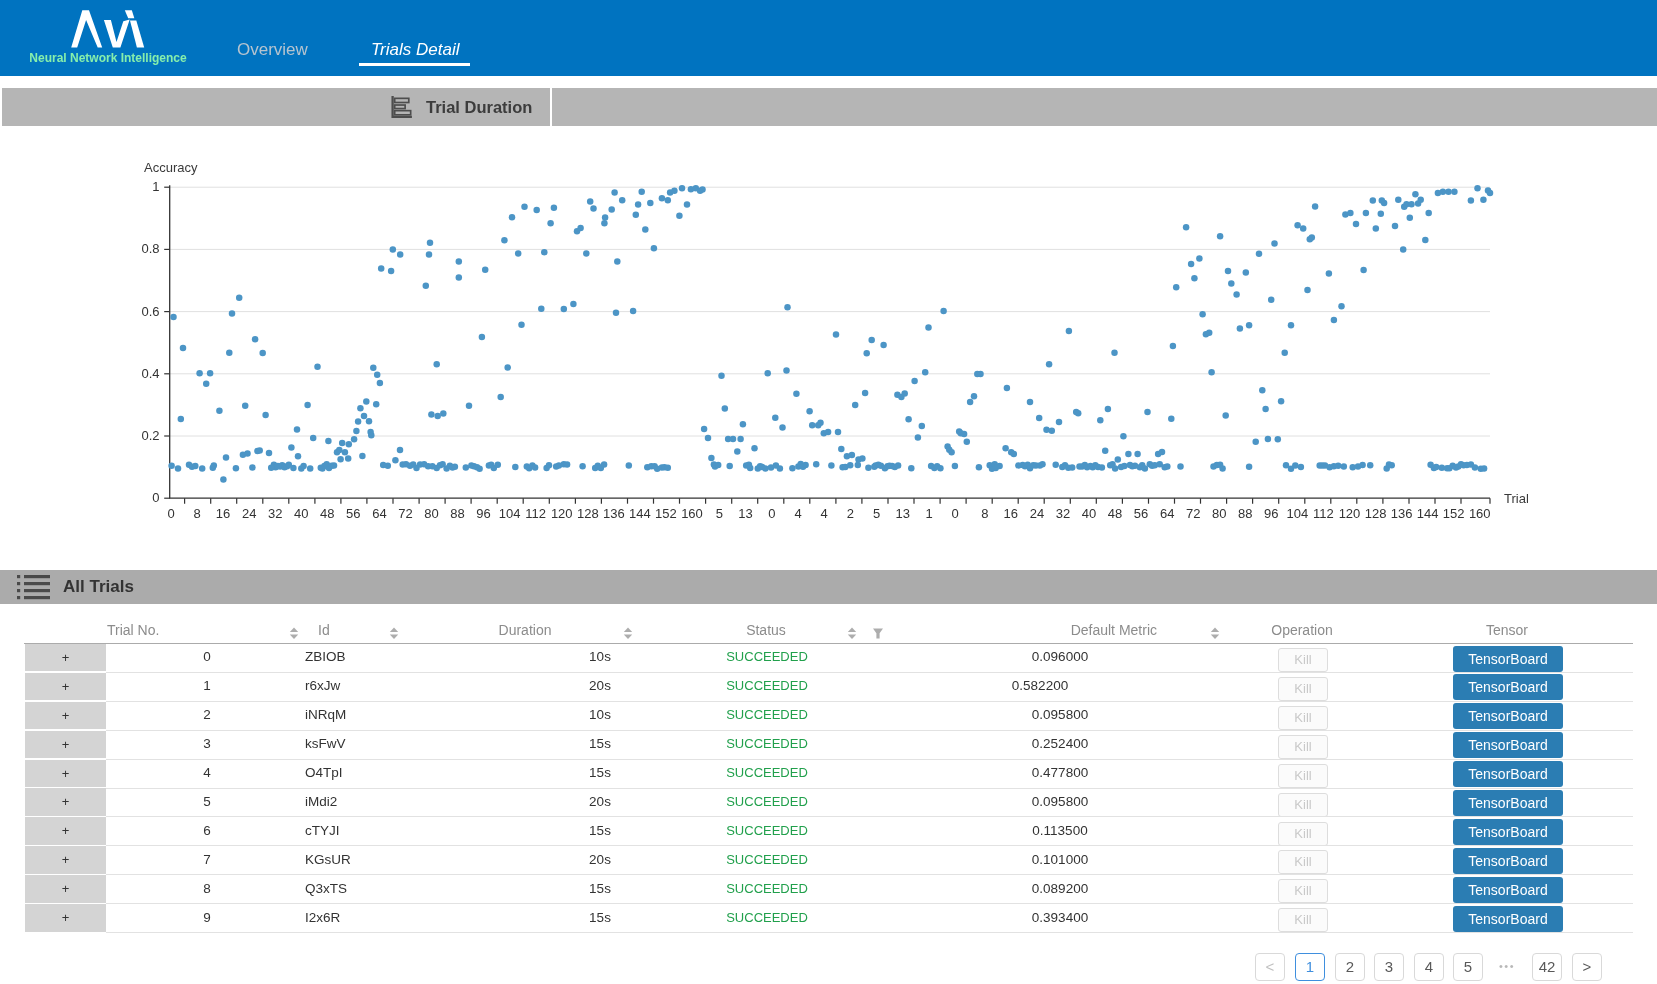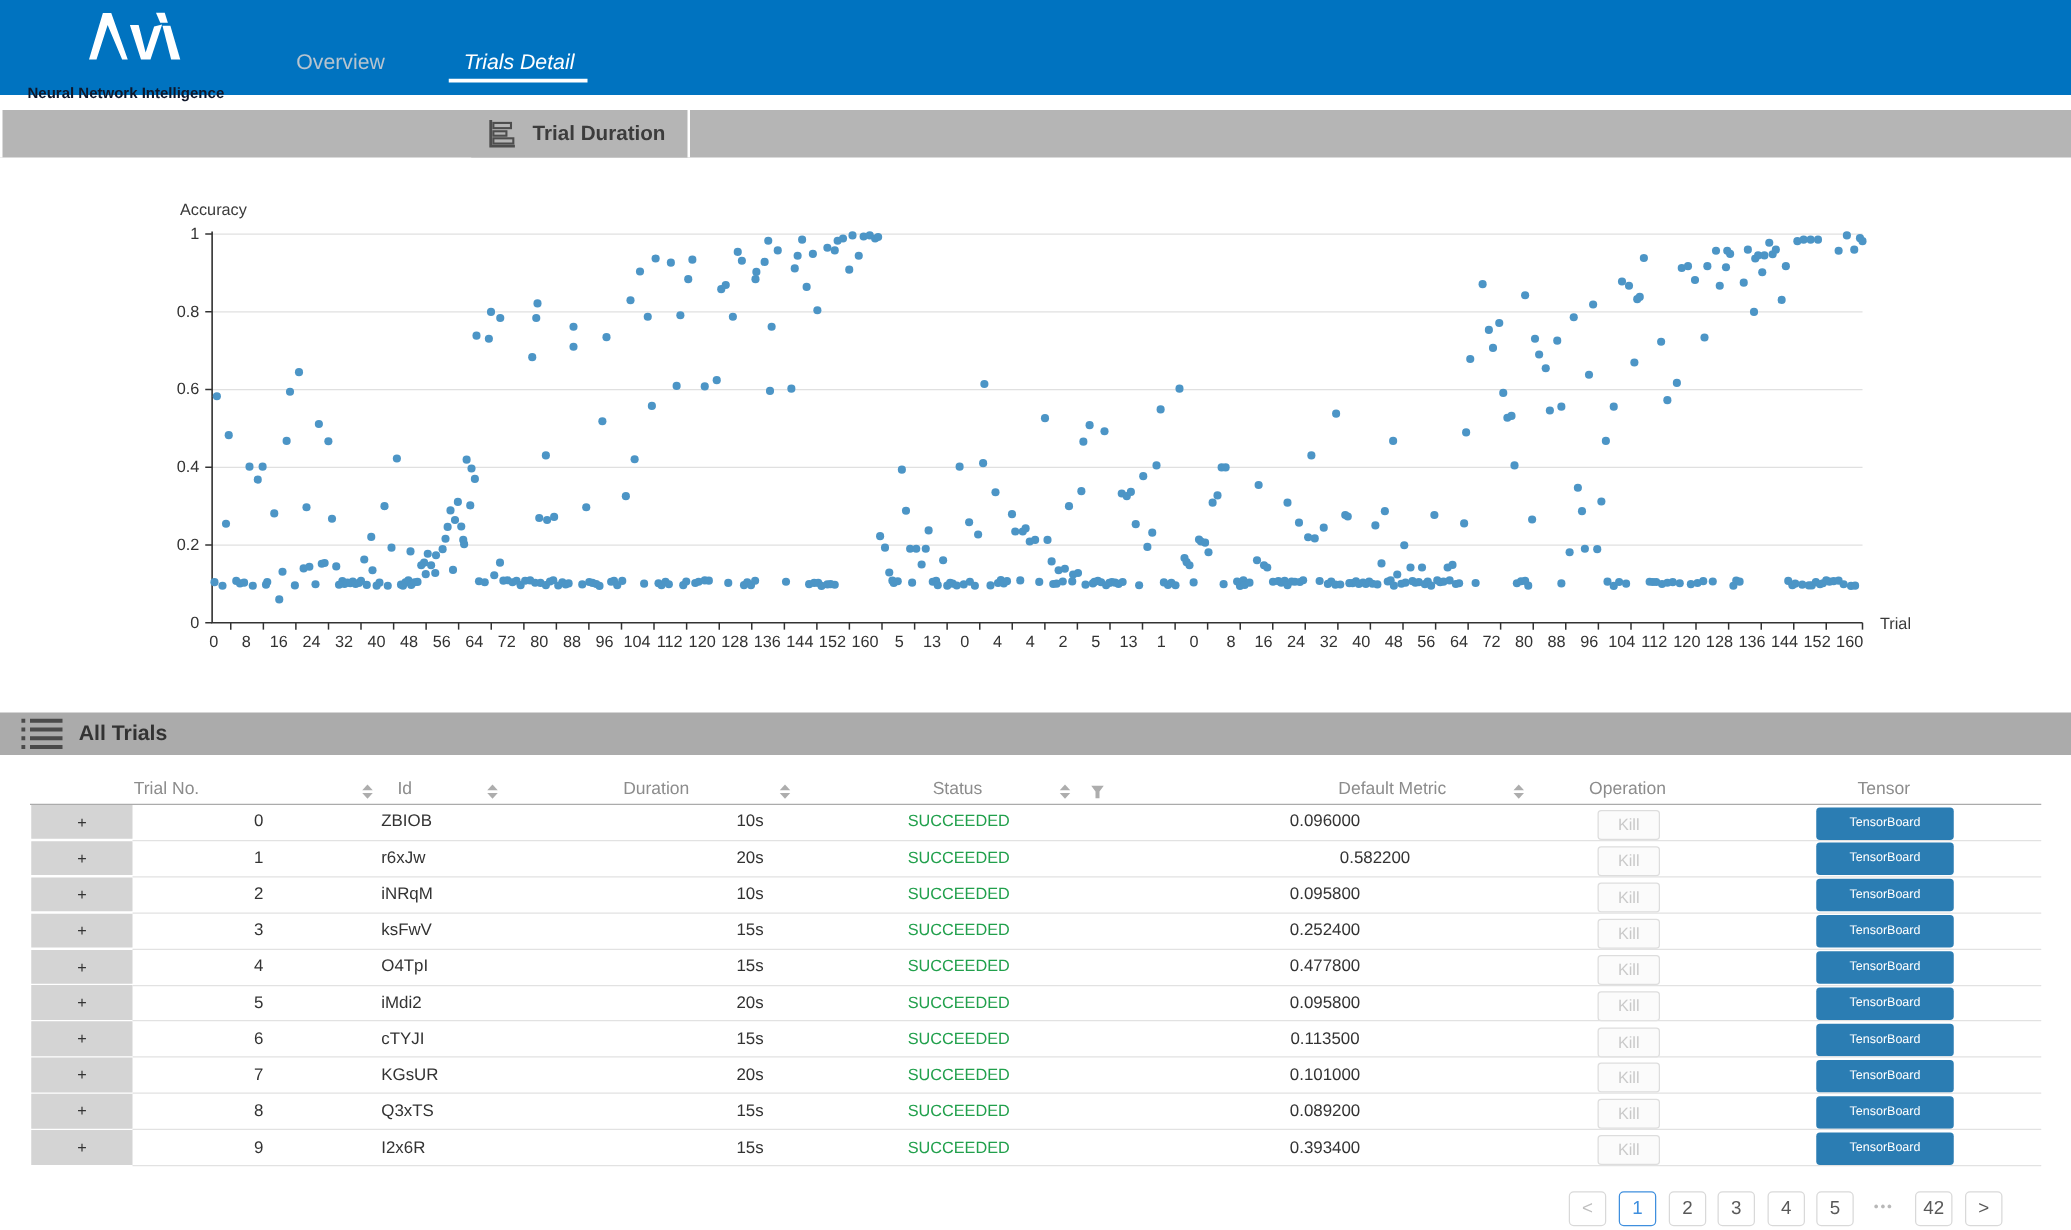--- a/index.html
+++ b/index.html
@@ -1,20 +1,20 @@
 <!DOCTYPE html>
 <html><head>
 <meta charset="utf-8">
 <style>
   * { margin:0; padding:0; box-sizing:border-box; }
   html,body { width:1657px; height:984px; background:#fff; font-family:"Liberation Sans", sans-serif; overflow:hidden; }
   .abs { position:absolute; }
   
   #hdr { position:absolute; left:0; top:0; width:1657px; height:76px; background:#0073c0; }
-  #logotext { position:absolute; left:22px; top:67px; width:172px; color:#0f172a; font-size:12px; font-weight:bold; white-space:nowrap; }
+  #logotext { position:absolute; left:22px; top:51px; width:172px; text-align:center; color:#86efac; font-size:12px; font-weight:bold; white-space:nowrap; }
   .navtab { position:absolute; top:40px; font-size:17px; }
   #nav-ov { left:237px; color:#b6c4cf; }
   #nav-td { left:371px; color:#ffffff;font-style:italic; }
   #nav-underline { position:absolute; left:359px; top:63px; width:111px; height:2.5px; background:#fff; }
   
   #tabs { position:absolute; left:0; top:88px; width:1657px; height:38px; background:#b5b5b5; }
   .tabbtn { position:absolute; top:0; height:38px; }
   #tab1 { left:2px;   width:176px; background:#909090; }
   #tab2 { left:180px; width:195px; background:#b5b5b5; border-left:2px solid #fff; border-right:2px solid #fff;}
   #tab3 { left:377px; width:175px; background:#b5b5b5; border-right:2px solid #fff;}
@@ -24,21 +24,21 @@
   #atbar { position:absolute; left:0; top:570px; width:1657px; height:34px; background:#ababab; }
   #atbar .lab { position:absolute; left:63px; top:7px; font-size:17px; font-weight:bold; color:#333; }
   
   .th { position:absolute; top:622px; font-size:14px; color:#8c8c8c; }
   #thline { position:absolute; left:24px; top:643px; width:1609px; height:1px; background:#ababab; }
   .pluscell { position:absolute; left:25px; width:81px; height:27.5px; background:#d4d4d4; color:#333; font-size:13px; text-align:center; line-height:27.5px; }
   .rowline { position:absolute; left:106px; width:1527px; height:1px; background:#e2e2e2; }
   .cell { position:absolute; font-size:13.5px; color:#333; }
   .green { color:#21a04c; font-size:13px; }
   .killbtn { position:absolute; left:1278px; width:50px; height:24px; border:1px solid #ddd; border-radius:3px; background:#fbfbfb; color:#c9c9c9; font-size:13px; text-align:center; line-height:22px; }
-  .tbbtn { position:absolute; left:1453px; width:110px; height:26px; border-radius:3px; background:#2b7db3; color:#fff; font-size:10px; text-align:center; line-height:26px; }
+  .tbbtn { position:absolute; left:1453px; width:110px; height:26px; border-radius:3px; background:#2b7db3; color:#fff; font-size:14px; text-align:center; line-height:26px; }
   
   .pg { position:absolute; top:953px; width:30px; height:28px; border:1px solid #d9d9d9; border-radius:4px; background:#fff; color:#595959; font-size:15px; text-align:center; line-height:26px; }
   .pg.act { border-color:#3f8fde; color:#3f8fde; }
   .pg.dis { color:#bfbfbf; }
   .pg.nob { border:none; color:#b8b8b8; letter-spacing:1.5px; font-size:11px; }
 </style>
 </head>
 <body>
 <div id="hdr">
   <svg class="abs" style="left:70px;top:7px" width="76" height="42" viewBox="0 0 76 42">
@@ -706,21 +706,21 @@
 <div class="cell" style="left:500px;width:200px;text-align:center;top:649.4px">10s</div>
 <div class="cell green" style="left:667px;width:200px;text-align:center;top:649.4px">SUCCEEDED</div>
 <div class="cell" style="left:960px;width:200px;text-align:center;top:649.4px">0.096000</div>
 <div class="killbtn" style="top:648.1px">Kill</div>
 <div class="tbbtn" style="top:645.5px">TensorBoard</div>
 <div class="pluscell" style="top:672.8px">+</div>
 <div class="cell" style="left:107px;width:200px;text-align:center;top:678.3px">1</div>
 <div class="cell" style="left:305px;top:678.3px">r6xJw</div>
 <div class="cell" style="left:500px;width:200px;text-align:center;top:678.3px">20s</div>
 <div class="cell green" style="left:667px;width:200px;text-align:center;top:678.3px">SUCCEEDED</div>
-<div class="cell" style="left:1000px;width:200px;text-align:center;top:678.3px">0.582200</div>
+<div class="cell" style="left:940px;width:200px;text-align:center;top:678.3px">0.582200</div>
 <div class="killbtn" style="top:677.0px">Kill</div>
 <div class="tbbtn" style="top:674.4px">TensorBoard</div>
 <div class="rowline" style="top:671.9px"></div>
 <div class="pluscell" style="top:701.7px">+</div>
 <div class="cell" style="left:107px;width:200px;text-align:center;top:707.2px">2</div>
 <div class="cell" style="left:305px;top:707.2px">iNRqM</div>
 <div class="cell" style="left:500px;width:200px;text-align:center;top:707.2px">10s</div>
 <div class="cell green" style="left:667px;width:200px;text-align:center;top:707.2px">SUCCEEDED</div>
 <div class="cell" style="left:960px;width:200px;text-align:center;top:707.2px">0.095800</div>
 <div class="killbtn" style="top:705.9px">Kill</div>

